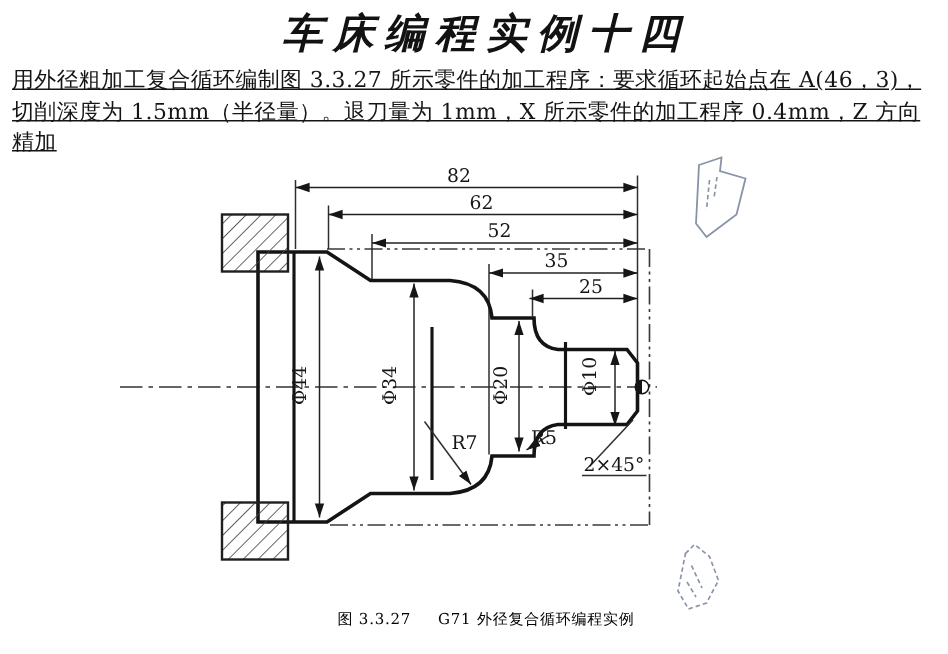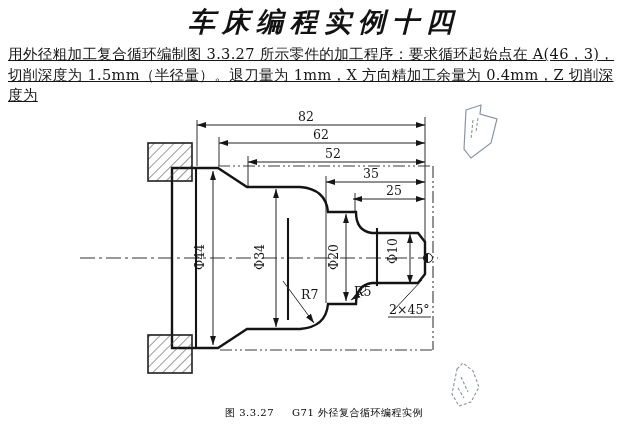--- a/index.html
+++ b/index.html
@@ -41,21 +41,21 @@
 </style>
 </head>
 <body>
 
 <div class="page">
 
   <div class="title">车床编程实例十四</div>
 
   <div class="para">
     <div>用外径粗加工复合循环编制图 3.3.27 所示零件的加工程序：要求循环起始点在 A(46，3)，</div>
-    <div>切削深度为 1.5mm（半径量）。退刀量为 1mm，X 方向精加工余量为 0.4mm，Z 切削深度为</div>
+    <div>切削深度为 1.5mm（半径量）。退刀量为 1mm，X 所示零件的加工程序 0.4mm，Z 方向精加</div>
   </div>
 
   <svg class="drawing" width="632" height="436" viewBox="0 0 632 436">
     <defs>
       <pattern id="hatch" patternUnits="userSpaceOnUse" width="7" height="7" patternTransform="rotate(-45)">
         <line x1="0" y1="0" x2="7" y2="0" stroke="#454545" stroke-width="1.1"></line>
       </pattern>
       <marker id="arr" markerUnits="userSpaceOnUse" markerWidth="10" markerHeight="8" refX="9.4" refY="3.5" orient="auto-start-reverse">
         <path class="arrfill" d="M9.4,3.5 L0,0.4 L0,6.6 Z"></path>
       </marker>

